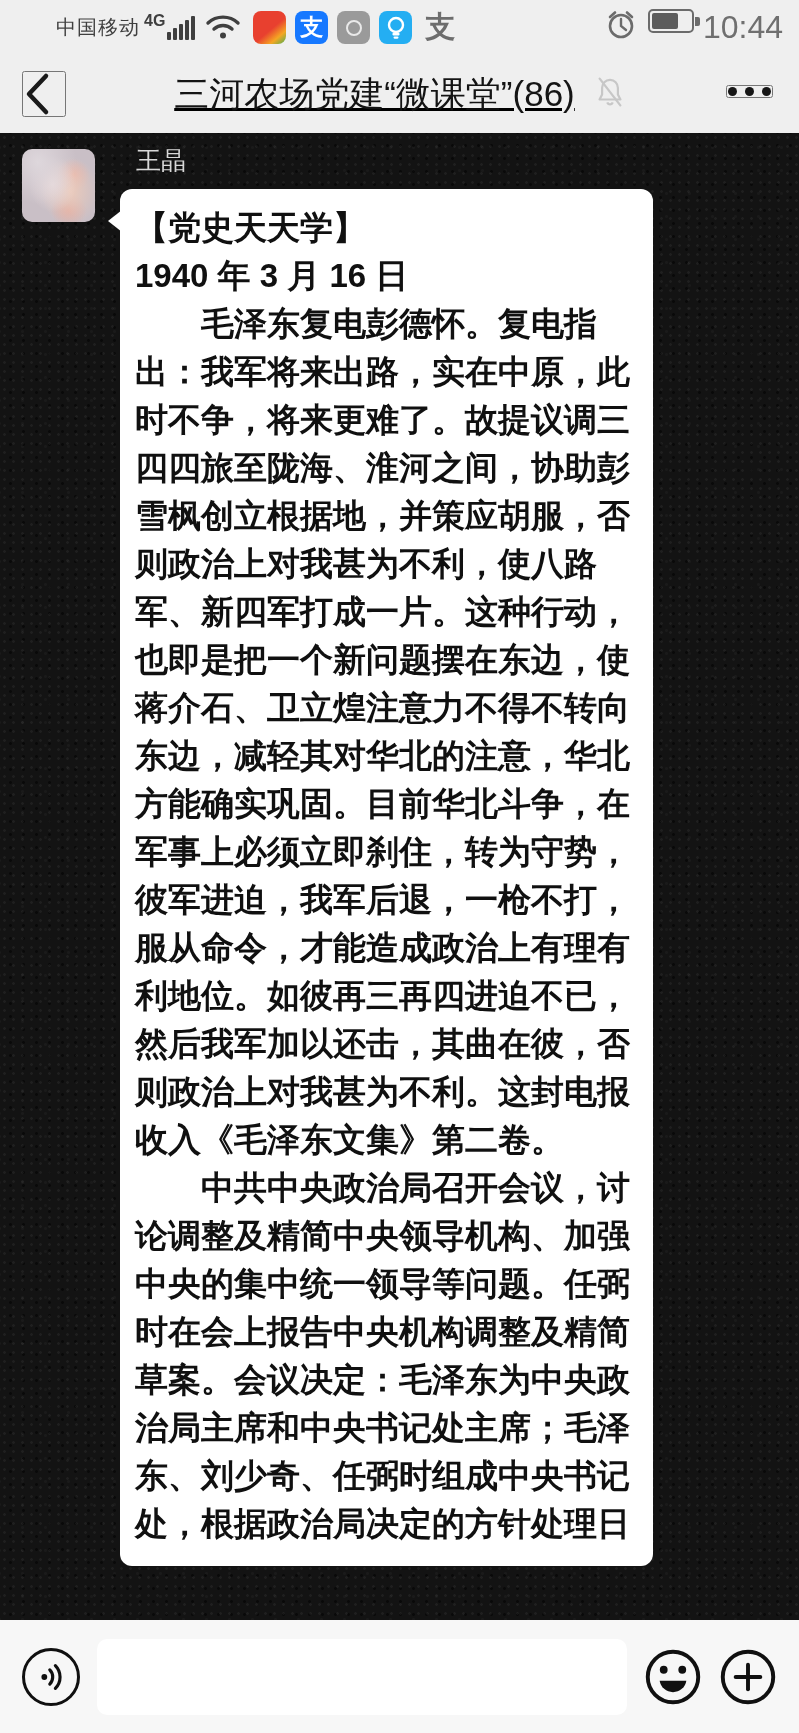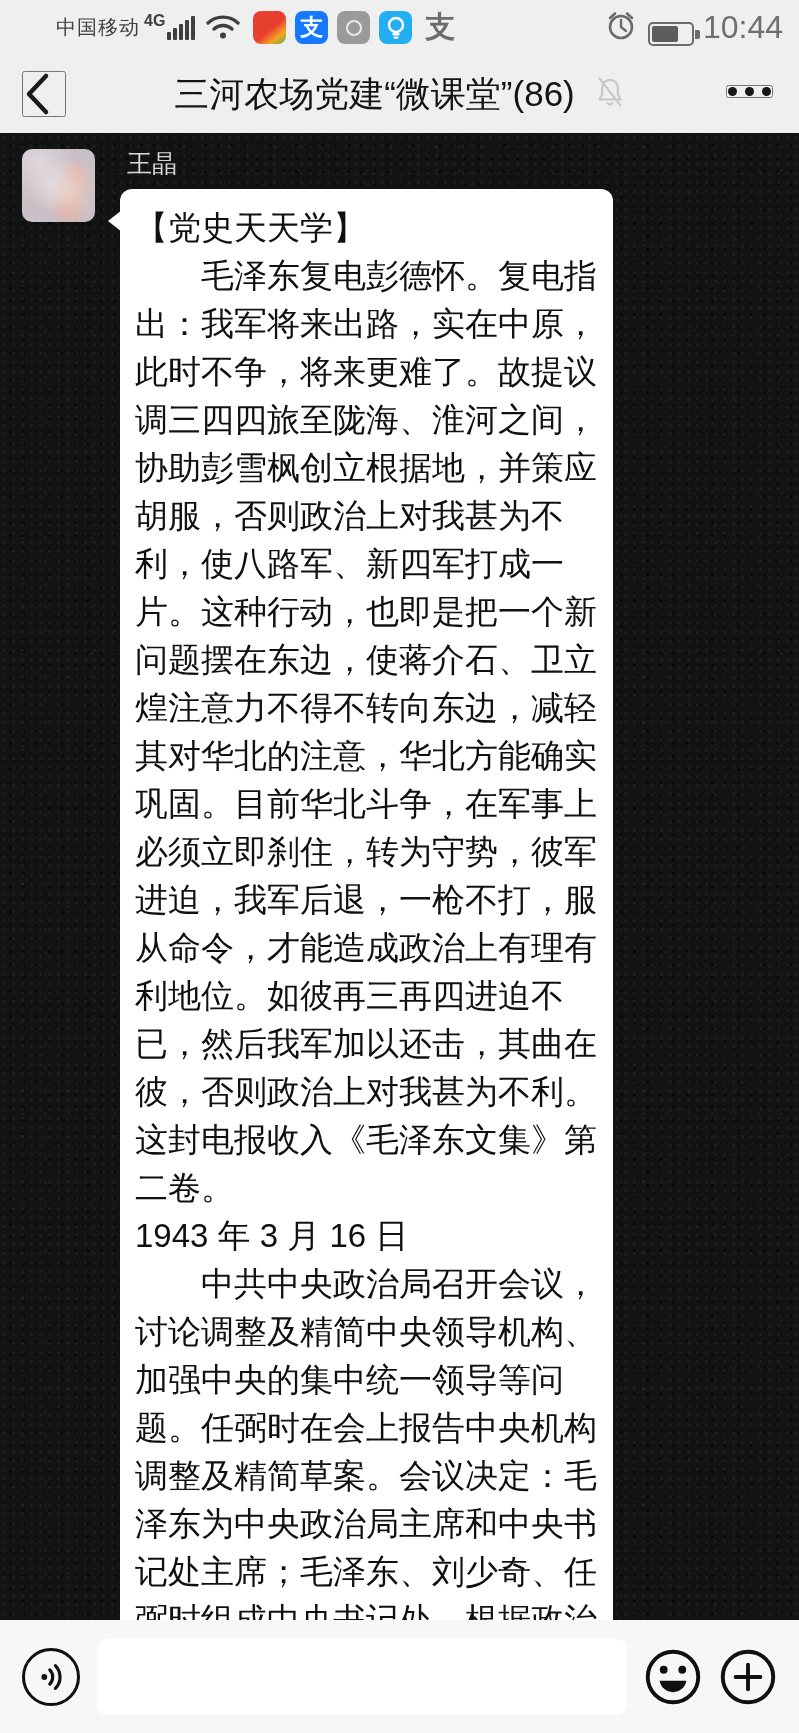--- a/index.html
+++ b/index.html
@@ -16,35 +16,35 @@
   .wifi { margin-right:12px; }
   .badges { display:flex; align-items:center; gap:9px; }
   .badge { width:33px; height:33px; border-radius:8px; display:flex;
            align-items:center; justify-content:center; }
   .badge-red { background:linear-gradient(140deg,#e8402f 55%,#f5a623 78%,#4caf50 100%); }
   .badge-alipay { background:#1678ff; color:#fff; font-size:23px; font-weight:bold; }
   .badge-gray { background:#9a9a9a; }
   .badge-gray b { width:16px; height:16px; border:2.5px solid #e9e9e9; border-radius:50%; }
   .badge-bulb { background:#24aef2; }
   .alipay-mono { font-size:30px; font-weight:bold; color:#6d6d6d; margin-left:4px; }
-  .sb-right { margin-left:auto; display:flex; align-items:flex-end; gap:9px; }
+  .sb-right { margin-left:auto; display:flex; align-items:flex-start; gap:9px; }
   .battery { position:relative; width:46px; height:24px; border:2.5px solid #6b6b6b;
              border-radius:5px; margin-left:2px; }
   .battery::after { content:""; position:absolute; right:-8px; top:6px; width:5px;
                     height:9px; background:#6b6b6b; border-radius:0 2px 2px 0; }
   .battery b { position:absolute; left:2px; top:2px; bottom:2px; width:62%;
                background:#5d5d5d; border-radius:2px; }
   .time { font-size:32px; color:#6f6f6f; }
 
   
   .nav-bar { position:relative; height:78px; background:#efefef; display:flex;
              align-items:center; justify-content:center; }
   .back-btn { position:absolute; left:22px; top:16px; width:44px; height:46px;
               display:flex; align-items:center; }
-  .nav-title-wrap { display:flex; align-items:center; gap:20px; max-width:640px; }
+  .nav-title-wrap { display:flex; align-items:center; gap:20px; max-width:640px;text-decoration:underline; }
   .nav-title { font-size:35px; font-weight:500; color:#141414; white-space:nowrap; }
   .more-btn { position:absolute; right:26px; top:30px; display:flex; gap:8px; }
   .more-btn i { width:9px; height:9px; border-radius:50%; background:#161616; }
 
   
   .chat { position:relative; height:1487px; overflow:hidden; padding:16px 0 0 22px;
           background-color:#131313;
           background-image:
             radial-gradient(rgba(255,255,255,.05) 1px, transparent 1.6px),
             radial-gradient(rgba(0,0,0,.55) 1px, transparent 1.8px),
@@ -54,23 +54,23 @@
   .msg-row { display:flex; align-items:flex-start; }
   .avatar { width:73px; height:73px; border-radius:10px; flex:none; margin-right:25px;
             background-color:#c9bfc6;
             background-image:
               radial-gradient(55px 60px at 22% 18%, #ded7dc 0%, rgba(222,215,220,0) 70%),
               radial-gradient(34px 40px at 42% 48%, #e8dadb 0%, rgba(232,218,219,0) 70%),
               radial-gradient(40px 48px at 66% 58%, #eccaba 0%, rgba(236,202,186,0) 72%),
               radial-gradient(22px 22px at 70% 36%, #e8b1a6 0%, rgba(232,177,166,0) 75%),
               radial-gradient(24px 22px at 64% 84%, #dfa89f 0%, rgba(223,168,159,0) 75%); }
   .msg-col { flex:none; width:520px; }
-  .sender { font-size:25px; color:#d8d8d8; margin:0 0 12px 7px; line-height:28px; }
-  .bubble { position:relative; width:493px; background:#fff; border-radius:12px;
-            padding:15px 15px 18px; }
+  .sender { font-size:25px; color:#d8d8d8; margin:0 0 12px 16px; line-height:28px;font-family:Liberation Mono, monospace; }
+  .bubble { position:relative; width:533px; background:#fff; border-radius:12px;
+            padding:15px 15px 18px;font-weight:bold; }
   .bubble::before { content:""; position:absolute; left:-12px; top:21px; width:0; height:0;
                     border-top:11px solid transparent; border-bottom:11px solid transparent;
                     border-right:14px solid #fff; }
   .bubble p { font-size:33px; line-height:48px; color:#101010; text-align:left;
               word-break:break-all; }
   .bubble p.indent { text-indent:2em; }
 
   
   .input-bar { height:113px; background:#f7f7f7; display:flex; align-items:center;
                padding:0 22px; gap:17px; }
@@ -156,22 +156,22 @@
 </div>
 
 <div class="chat">
   <div class="msg-row">
     <div class="avatar"></div>
     <div class="msg-col">
       <div class="sender">王晶</div>
       <div class="bubble">
         <div id="msg-text">
             <p>【党史天天学】</p>
+            <p>1940 年 3 月 16 日</p>
             <p class="indent">毛泽东复电彭德怀。复电指出：我军将来出路，实在中原，此时不争，将来更难了。故提议调三四四旅至陇海、淮河之间，协助彭雪枫创立根据地，并策应胡服，否则政治上对我甚为不利，使八路军、新四军打成一片。这种行动，也即是把一个新问题摆在东边，使蒋介石、卫立煌注意力不得不转向东边，减轻其对华北的注意，华北方能确实巩固。目前华北斗争，在军事上必须立即刹住，转为守势，彼军进迫，我军后退，一枪不打，服从命令，才能造成政治上有理有利地位。如彼再三再四进迫不已，然后我军加以还击，其曲在彼，否则政治上对我甚为不利。这封电报收入《毛泽东文集》第二卷。</p>
-            <p>1943 年 3 月 16 日</p>
             <p class="indent">中共中央政治局召开会议，讨论调整及精简中央领导机构、加强中央的集中统一领导等问题。任弼时在会上报告中央机构调整及精简草案。会议决定：毛泽东为中央政治局主席和中央书记处主席；毛泽东、刘少奇、任弼时组成中央书记处，根据政治局决定的方针处理日</p>
           </div>
       </div>
     </div>
   </div>
 </div>
 
 <div class="input-bar">
   <button class="round-btn voice-btn">
     <svg width="34" height="34" viewBox="0 0 28 28">

